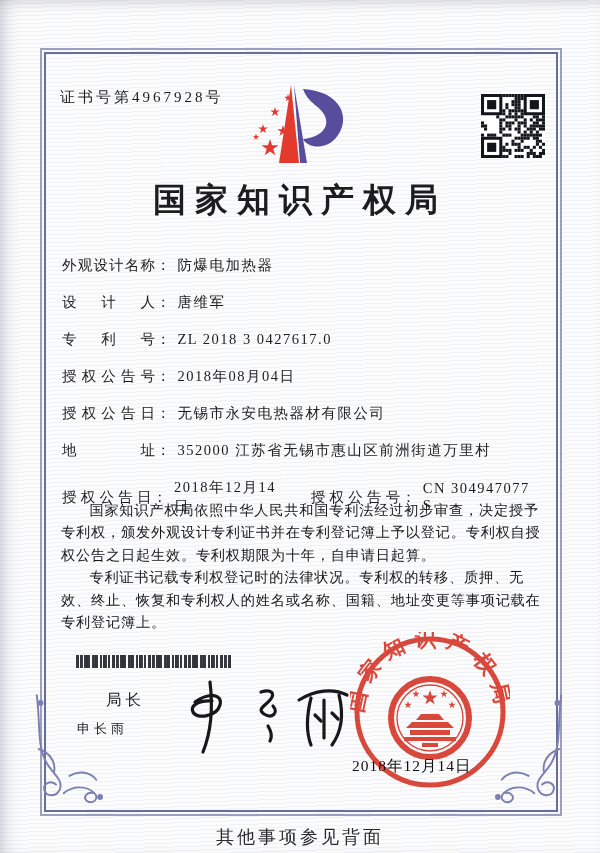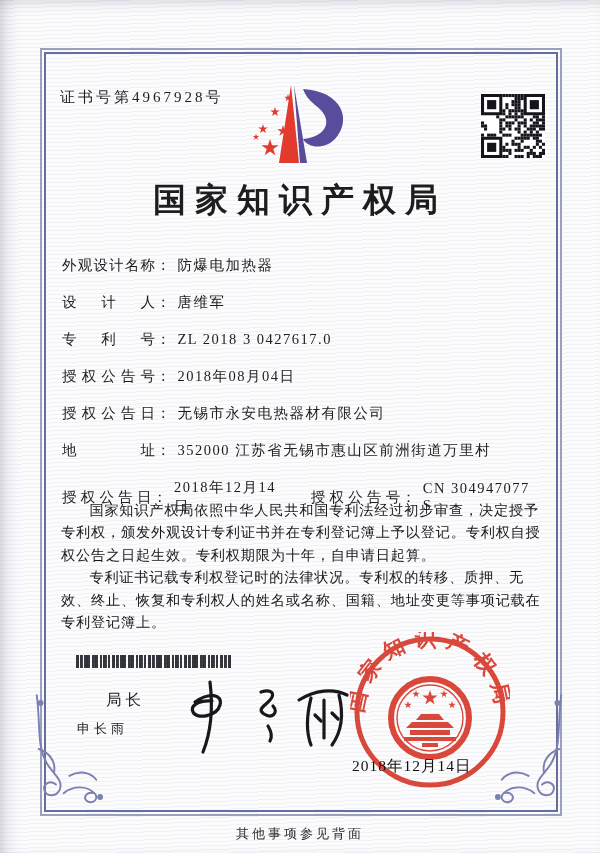--- a/index.html
+++ b/index.html
@@ -30,21 +30,21 @@
   .barcode{position:absolute;left:76px;top:655px;width:155px;height:13px;opacity:.88;background:
     repeating-linear-gradient(90deg,#1c1c24 0 2px,transparent 2px 4px),
     repeating-linear-gradient(90deg,#2a2a33 0 1px,transparent 1px 6px),
     repeating-linear-gradient(90deg,#15151c 0 3px,transparent 3px 9px);}
   .director-title{position:absolute;left:77px;top:690px;font-size:15.5px;letter-spacing:4px;margin-left:29px;}
   .director-name{position:absolute;left:77px;top:720px;font-size:13px;letter-spacing:4px;}
   .signature{position:absolute;left:165px;top:662px;width:200px;height:110px;}
   .seal{position:absolute;left:350px;top:632px;width:160px;height:160px;mix-blend-mode:multiply;opacity:.92;}
   .seal-date{position:absolute;left:352px;top:756px;font-size:15.5px;letter-spacing:1px;color:#111;z-index:3;}
   .page-info{position:absolute;left:0;top:794px;width:100%;text-align:center;font-size:12px;letter-spacing:2px;}
-  .back-note{position:absolute;left:0;top:825px;width:100%;text-align:center;font-size:13px;letter-spacing:3px;color:#2b2b2e;}
+  .back-note{position:absolute;left:0;top:825px;width:100%;text-align:center;font-size:18px;letter-spacing:3px;color:#2b2b2e;}
   .flourish{position:absolute;width:96px;height:118px;z-index:2;}
   .flourish.left{left:31px;top:690px;}
   .flourish.right{left:471px;top:690px;transform:scaleX(-1);}
 </style>
 </head>
 <body>
 
 <div class="paper">
 
   <div class="frame"></div>

